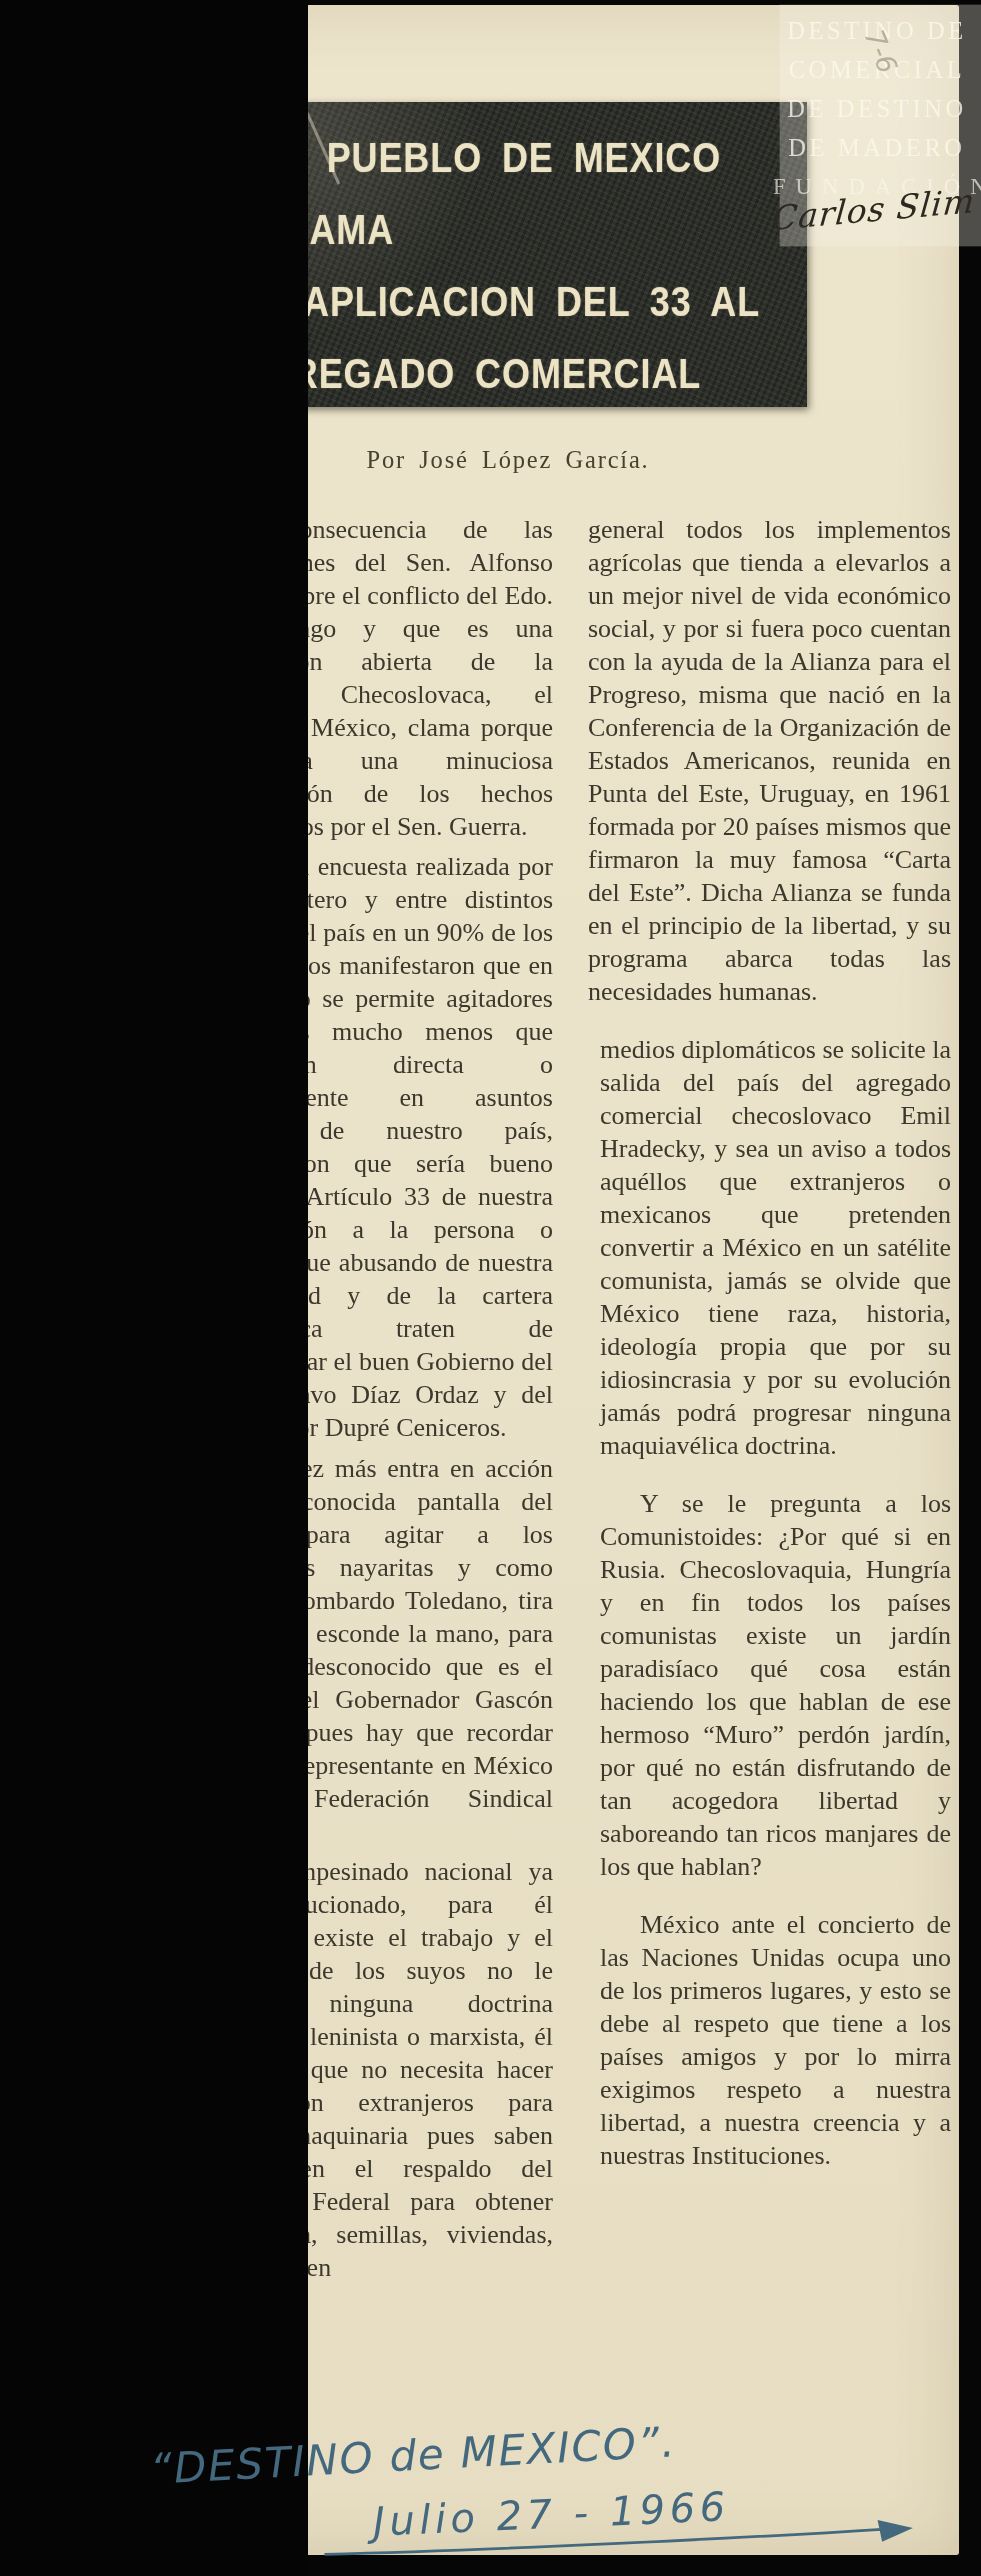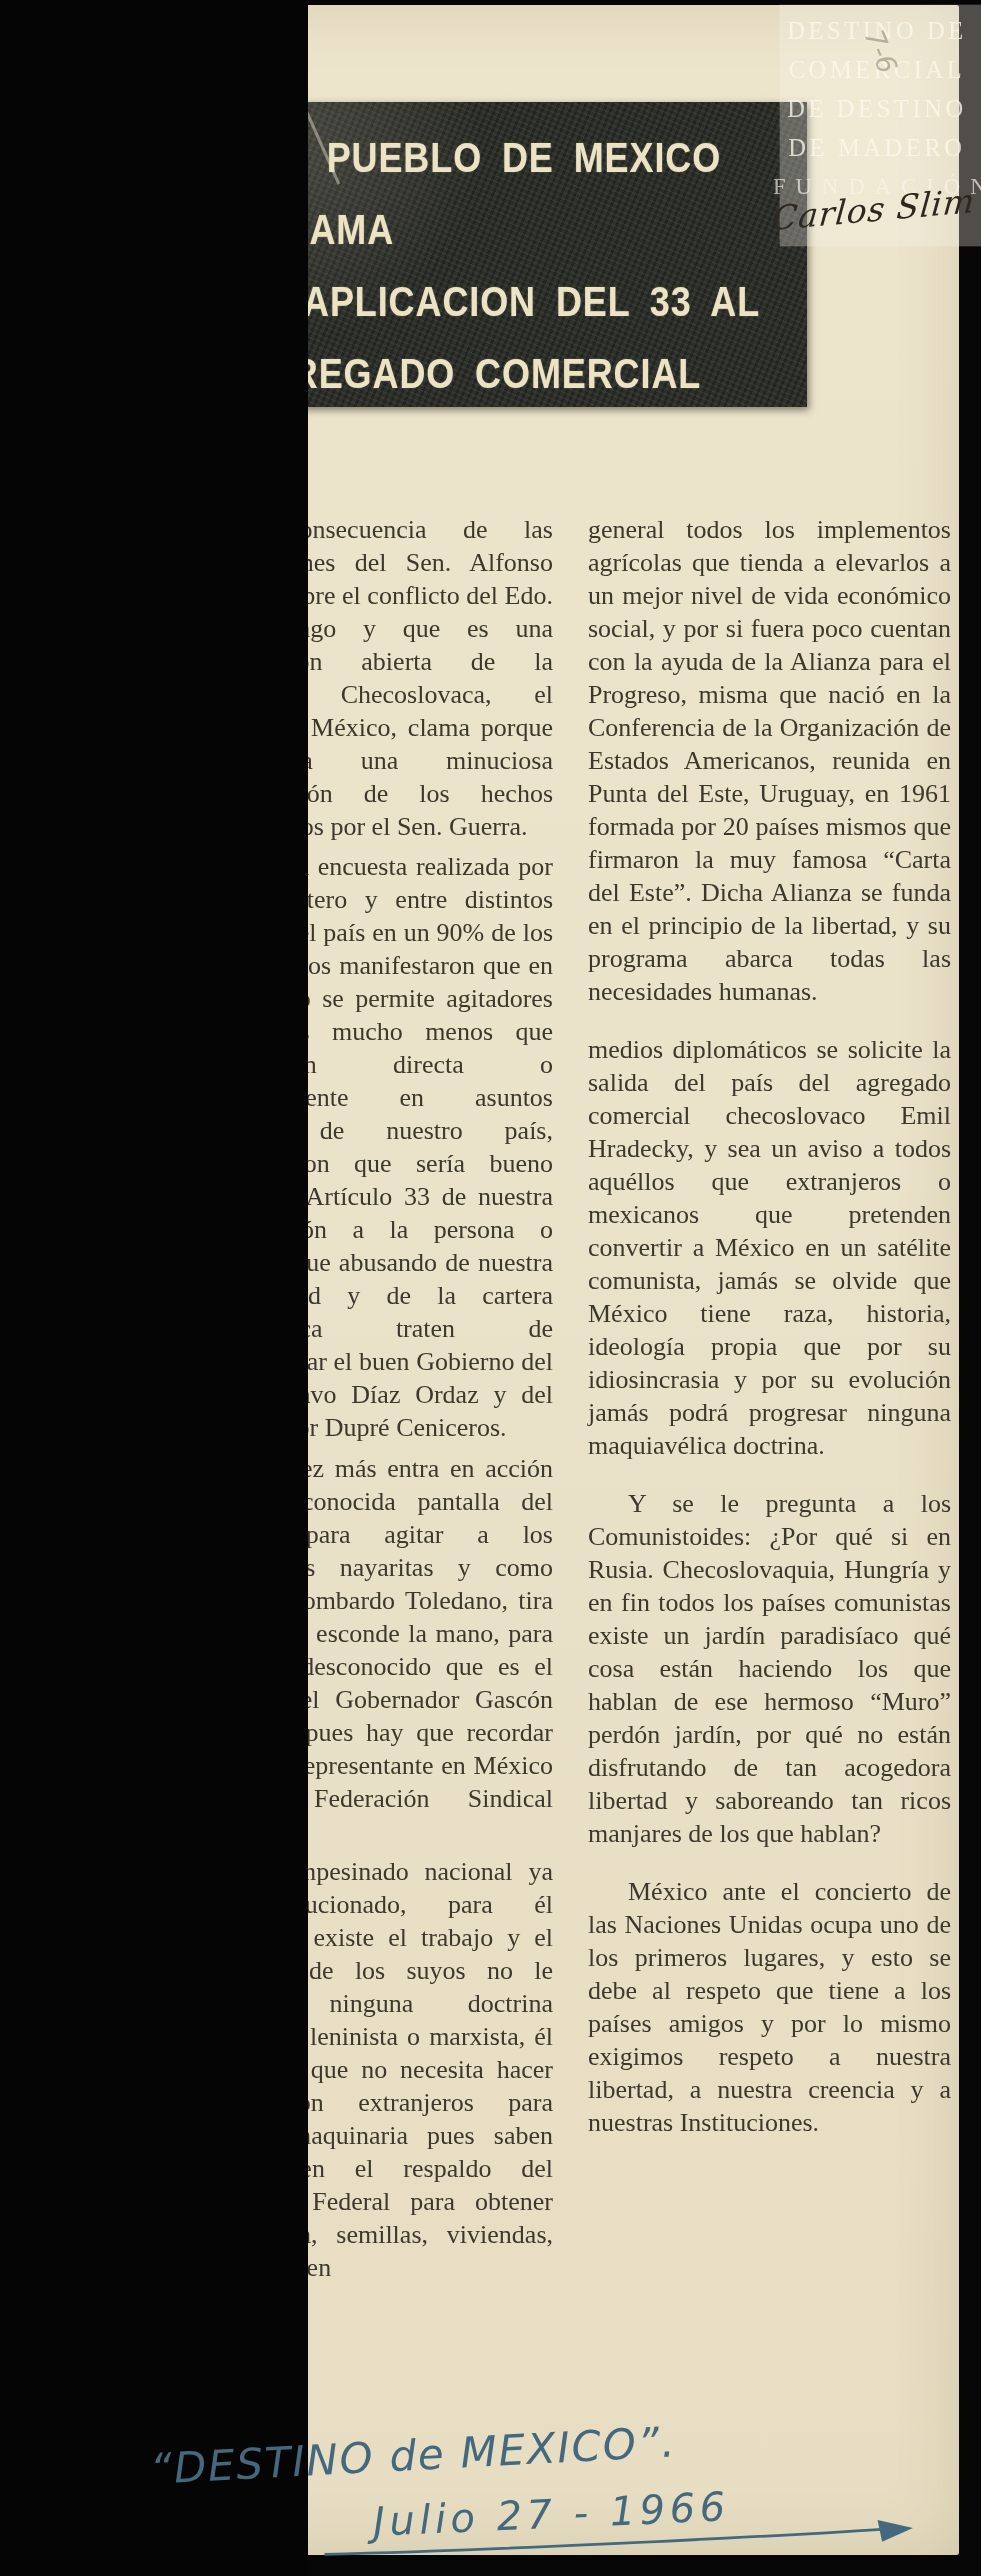--- a/index.html
+++ b/index.html
@@ -56,21 +56,21 @@
   .byline { position:absolute; left:218px; top:446px; width:580px; text-align:center;
     font-size:24.5px; color:#46422f; letter-spacing:1.8px; word-spacing:5.4px; }
 
   
   .col { position:absolute; top:513px; text-align:justify; font-size:26px; line-height:33px; color:#3c382c; }
   .col1 { left:194px; width:359px; }
   .col2 { left:588px; width:363px; }
   .para { margin:0; }
   .para + .para { margin-top:7.3px; }
   .para.indent { text-indent:40px; }
-  .para.gap-before { margin-top:25px; }
+  .para.gap-before { margin-top:25px;margin-left:12px; }
 
   
   .tear { position:absolute; left:0; top:0; width:308px; height:2576px; background:#050505;
     clip-path:polygon(0 0,58 0,52 150,64 300,54 430,62 475,80 505,70 560,95 640,73 700,88 760,
       71 830,94 900,76 980,99 1060,79 1150,97 1240,81 1330,101 1430,83 1520,99 1620,85 1700,
       60 1748,76 1805,64 1870,84 1940,62 2012,80 2082,57 2152,72 2222,42 2292,56 2362,46 2432,
       60 2502,52 2572,66 2642,58 2700,118 2742,198 2772,278 2812,332 2842,0 2842); }
 
   
   .wm-panel { position:absolute; left:780px; top:5.4px; width:201px; height:241px;
@@ -188,32 +188,33 @@
   <div class="headline-box">
     <div class="scratch s1"></div>
     <div class="scratch s2"></div>
     <div class="headline-text">
         <div class="hl-line">EL PUEBLO DE MEXICO CLAMA</div>
         <div class="hl-line">LA APLICACION DEL 33 AL</div>
         <div class="hl-line">AGREGADO COMERCIAL</div>
       </div>
   </div>
 
+  <div class="byline">Por José López García.</div>
 
   <div class="col col1">
       <p class="para indent">A consecuencia de las declaraciones del Sen. Alfonso Guerra, sobre el conflicto del Edo. de Durango y que es una provocación abierta de la Embajada Checoslovaca, el pueblo de México, clama porque se haga una minuciosa investigación de los hechos denunciados por el Sen. Guerra.</p>
       <p class="para indent">En una encuesta realizada por este reportero y entre distintos sectores del país en un 90% de los entrevistados manifestaron que en México no se permite agitadores extranjeros mucho menos que intervengan directa o indirectamente en asuntos internos de nuestro país, manifestaron que sería bueno aplicar el Artículo 33 de nuestra Constitución a la persona o personas que abusando de nuestra hospitalidad y de la cartera Diplomática traten de desprestigiar el buen Gobierno del Lic. Gustavo Díaz Ordaz y del Gobernador Dupré Ceniceros.</p>
       <p class="para indent">Una vez más entra en acción la muy conocida pantalla del trueque para agitar a los campesinos nayaritas y como siempre Lombardo Toledano, tira la piedra y esconde la mano, para nadie es desconocido que es el cerebro del Gobernador Gascón Mercado, pues hay que recordar que es el representante en México de la Federación Sindical Mundial.</p>
       <p class="para indent">El campesinado nacional ya ha evolucionado, para él solamente existe el trabajo y el bienestar de los suyos no le importa ninguna doctrina comunista leninista o marxista, él sabe bien que no necesita hacer tratos con extranjeros para obtener maquinaria pues saben que tienen el respaldo del Gobierno Federal para obtener maquinaria, semillas, viviendas, escuelas y en</p>
     </div>
   <div class="col col2">
       <p class="para">general todos los implementos agrícolas que tienda a elevarlos a un mejor nivel de vida económico social, y por si fuera poco cuentan con la ayuda de la Alianza para el Progreso, misma que nació en la Conferencia de la Organización de Estados Americanos, reunida en Punta del Este, Uruguay, en 1961 formada por 20 países mismos que firmaron la muy famosa “Carta del Este”. Dicha Alianza se funda en el principio de la libertad, y su programa abarca todas las necesidades humanas.</p>
       <p class="para gap-before">medios diplomáticos se solicite la salida del país del agregado comercial checoslovaco Emil Hradecky, y sea un aviso a todos aquéllos que extranjeros o mexicanos que pretenden convertir a México en un satélite comunista, jamás se olvide que México tiene raza, historia, ideología propia que por su idiosincrasia y por su evolución jamás podrá progresar ninguna maquiavélica doctrina.</p>
       <p class="para indent gap-before">Y se le pregunta a los Comunistoides: ¿Por qué si en Rusia. Checoslovaquia, Hungría y en fin todos los países comunistas existe un jardín paradisíaco qué cosa están haciendo los que hablan de ese hermoso “Muro” perdón jardín, por qué no están disfrutando de tan acogedora libertad y saboreando tan ricos manjares de los que hablan?</p>
-      <p class="para indent gap-before">México ante el concierto de las Naciones Unidas ocupa uno de los primeros lugares, y esto se debe al respeto que tiene a los países amigos y por lo mismo exigimos respeto a nuestra libertad, a nuestra creencia y a nuestras Instituciones.</p>
+      <p class="para indent gap-before">México ante el concierto de las Naciones Unidas ocupa uno de los primeros lugares, y esto se debe al respeto que tiene a los países amigos y por lo mirra exigimos respeto a nuestra libertad, a nuestra creencia y a nuestras Instituciones.</p>
     </div>
 
   <div class="ink-mark"></div>
   <div class="tear"></div>
 
   <div class="wm-panel"></div>
   <div class="wm-text">
       <div class="wm-line">DESTINO DE</div>
       <div class="wm-line">COMERCIAL</div>
       <div class="wm-line">DE DESTINO</div>

